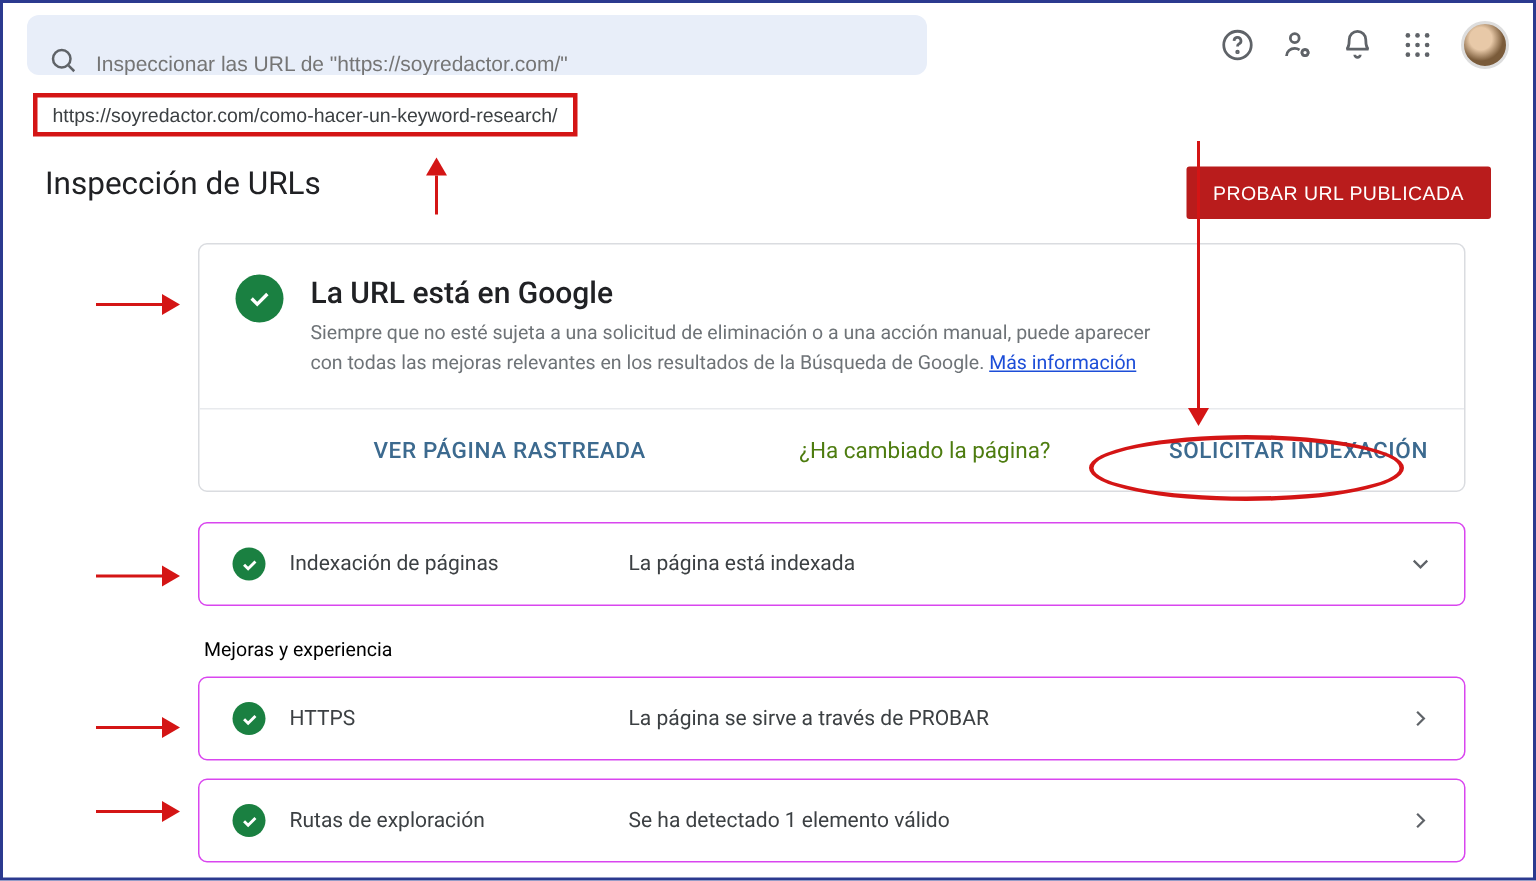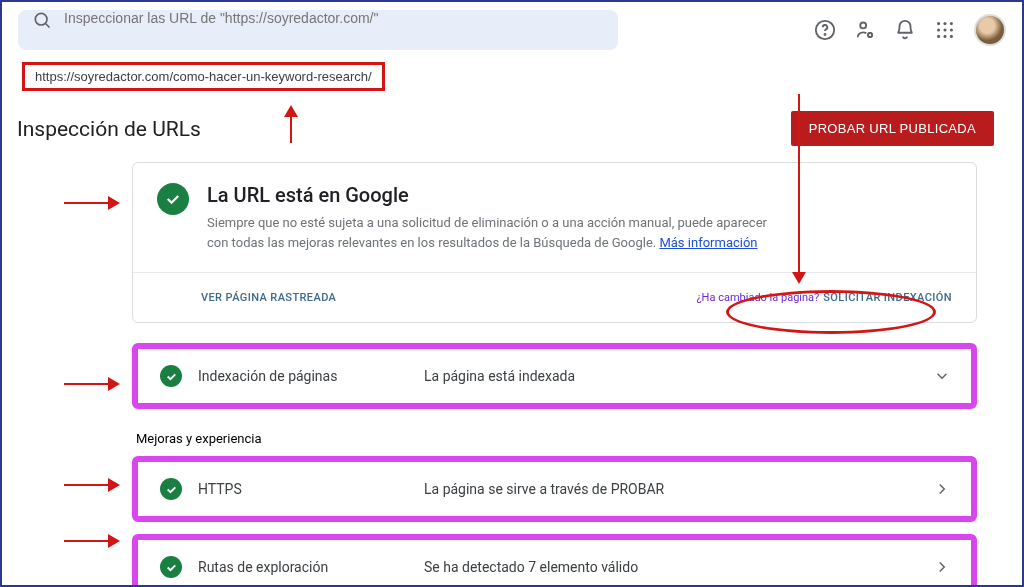--- a/index.html
+++ b/index.html
@@ -16,21 +16,21 @@
     .topbar {
       display: flex;
       align-items: center;
       padding: 8px 16px;
       gap: 10px;
       height: 56px;
     }
     .searchbar {
       flex: 1;
       display: flex;
-      align-items: flex-start;
+      align-items: flex-end;
       background: #e8eef9;
       border-radius: 8px;
       padding: 0 14px;
       height: 40px;
       max-width: 600px;
     }
     .searchbar .sicon {
       width: 20px;
       height: 20px;
       color: #5f6368;
@@ -74,23 +74,22 @@
       display: inline-block;
       padding: 4px 10px;
       font-size: 13px;
       color: #3c4043;
       font-family: Arial, sans-serif;
       text-align: center;
     }
     
     .titlerow {
       display: flex;
-      align-items: center;
       justify-content: space-between;
-      padding: 10px 28px 16px 15px;
+      padding: 10px 28px 16px 28px;
     }
     .titlerow h1 {
       font-size: 21px;
       font-weight: 400;
       color: #202124;
     }
     .test-btn {
       background: #b91c1c;
       color: #fff;
       border: none;
@@ -152,39 +151,40 @@
       text-decoration: underline;
     }
     .card-bottom {
       border-top: 1px solid #e8eaed;
       display: flex;
       align-items: center;
       padding: 18px 24px 18px 68px;
     }
     .link-btn {
       color: #3c6a8f;
-      font-size: 11px;
+      font-size: 15px;
       font-weight: 500;
       letter-spacing: 0.4px;
       cursor: pointer;
+      margin-left: 48px;
     }
     .spacer { flex: 1; }
     .muted-q {
-      color: #6d28d9;
-      font-size: 11px;
-      margin-right: 4px;
+      color: #4d7c0f;
+      font-size: 15px;
+      margin-right: 31px;
     }
     
     .row-card {
       display: flex;
       align-items: center;
       padding: 16px 20px 16px 22px;
       gap: 16px;
       width: 845px;
-      border: 6px solid #d946ef;
+      border: 1px solid #d946ef;
       border-radius: 6px;
       background: #fff;
       margin-bottom: 12px;
       cursor: pointer;
     }
     .row-label {
       width: 210px;
       font-size: 14px;
       color: #3c4043;
     }
@@ -370,21 +370,21 @@
       </svg>
   </div>
 
   <div class="row-card" style="margin-bottom:0;">
     <div class="check-badge sm">
         <svg viewBox="0 0 24 24" fill="none" stroke="currentColor" stroke-width="3.5">
           <polyline points="5 12 10 17 19 8"></polyline>
         </svg>
       </div>
     <div class="row-label">Rutas de exploración</div>
-    <div class="row-status">Se ha detectado 7 elemento válido</div>
+    <div class="row-status">Se ha detectado 1 elemento válido</div>
     <svg class="chev" viewBox="0 0 24 24" fill="none" stroke="currentColor" stroke-width="2">
         <polyline points="9 6 15 12 9 18"></polyline>
       </svg>
   </div>
 
 </div>
 
 <div class="anno arrow-up" style="left:282px; top:103px;"></div>
 <div class="anno arrow-h" style="left:62px; top:194px;"></div>
 <div class="anno arrow-h" style="left:62px; top:375px;"></div>

